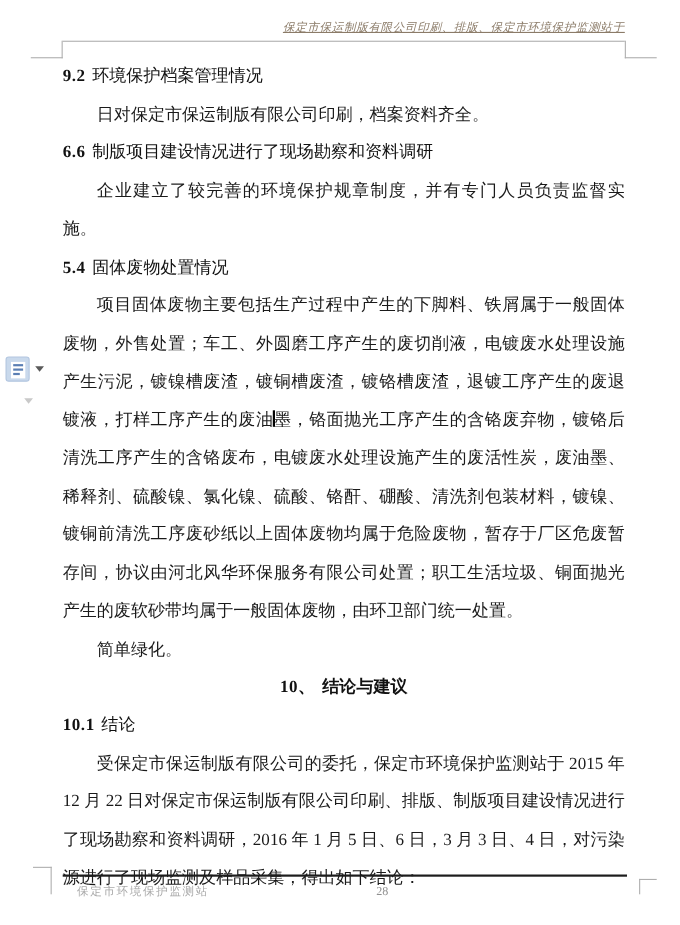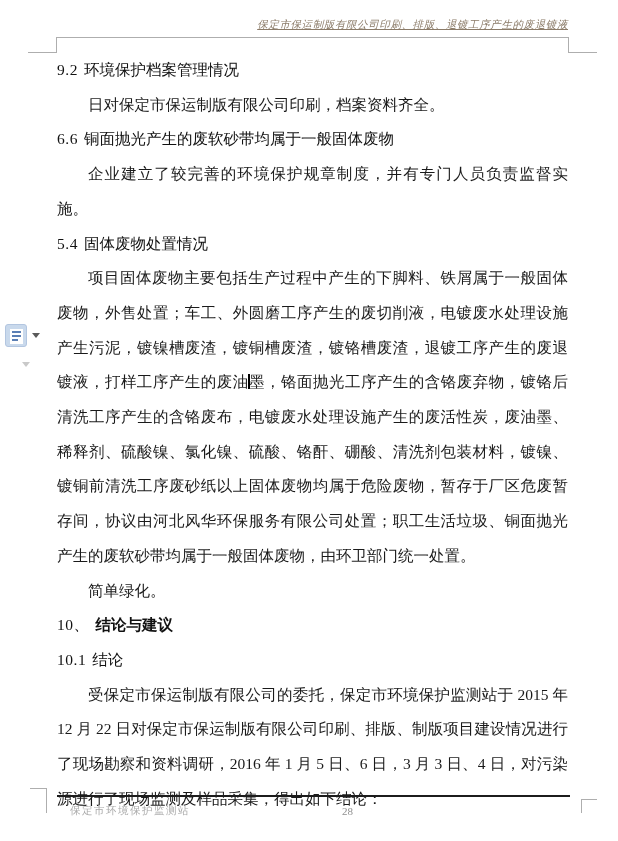--- a/index.html
+++ b/index.html
@@ -43,26 +43,26 @@
     font-size:15.5px; line-height:34.7px;
     text-align:justify;
   }
   .heading{
     font-family:"Liberation Sans","DejaVu Sans",sans-serif;
     color:#111; text-align:left;
     font-size:15.5px;
   }
   .heading .num{
     font-family:"Liberation Serif","DejaVu Serif",serif;
-    font-weight:normal;
+    font-weight:bold;
     letter-spacing:0.5px;
     margin-right:6px;
     margin-top:44px;
   }
-  .heading.h-bold{ font-weight:bold; }
+  .heading.h-bold{ font-weight:bold;text-align:center; }
   .para{ text-indent:2em; }
   .caret{
     display:inline-block; width:2px; height:15px;
     background:#000; vertical-align:-2px; margin:0 -1px;
   }
 
   
   .margin-widget{ position:absolute; left:5px; top:324px; width:36px; height:24px; cursor:pointer; }
   .doc-icon{
     position:absolute; left:0; top:0; width:22px; height:23px;
@@ -97,34 +97,34 @@
     font-size:10.5px; color:#a9a9a9; letter-spacing:1.5px;text-align:right;
   }
   .footer-page{
     position:absolute; left:342px; top:805px;
     font-size:11px; color:#8f8f8f;
   }
 </style>
 </head>
 <body>
 
-<div class="header-title">保定市保运制版有限公司印刷、排版、退镀工序产生的废退镀液</div>
+<div class="header-title">保定市保运制版有限公司印刷、排版、保定市环境保护监测站于</div>
 <div class="header-rule"></div>
 <div class="mark mark-tl"></div>
 <div class="mark mark-tr"></div>
 
 <div class="content">
 
   <div class="heading">
     <span class="num">9.2</span><span>环境保护档案管理情况</span>
   </div>
   <div class="para">日对保定市保运制版有限公司印刷，档案资料齐全。</div>
 
   <div class="heading">
-    <span class="num">6.6</span><span>铜面抛光产生的废软砂带均属于一般固体废物</span>
+    <span class="num">6.6</span><span>制版项目建设情况进行了现场勘察和资料调研</span>
   </div>
   <div class="para">企业建立了较完善的环境保护规章制度，并有专门人员负责监督实施。</div>
 
   <div class="heading">
     <span class="num">5.4</span><span>固体废物处置情况</span>
   </div>
   <div class="para"><span>项目固体废物主要包括生产过程中产生的下脚料、铁屑属于一般固体废物，外售处置；车工、外圆磨工序产生的废切削液，电镀废水处理设施产生污泥，镀镍槽废渣，镀铜槽废渣，镀铬槽废渣，退镀工序产生的废退镀液，打样工序产生的废油</span><span class="caret"></span><span>墨，铬面抛光工序产生的含铬废弃物，镀铬后清洗工序产生的含铬废布，电镀废水处理设施产生的废活性炭，废油墨、稀释剂、硫酸镍、氯化镍、硫酸、铬酐、硼酸、清洗剂包装材料，镀镍、镀铜前清洗工序废砂纸以上固体废物均属于危险废物，暂存于厂区危废暂存间，协议由河北风华环保服务有限公司处置；职工生活垃圾、铜面抛光产生的废软砂带均属于一般固体废物，由环卫部门统一处置。</span></div>
 
   <div class="para">简单绿化。</div>
 

